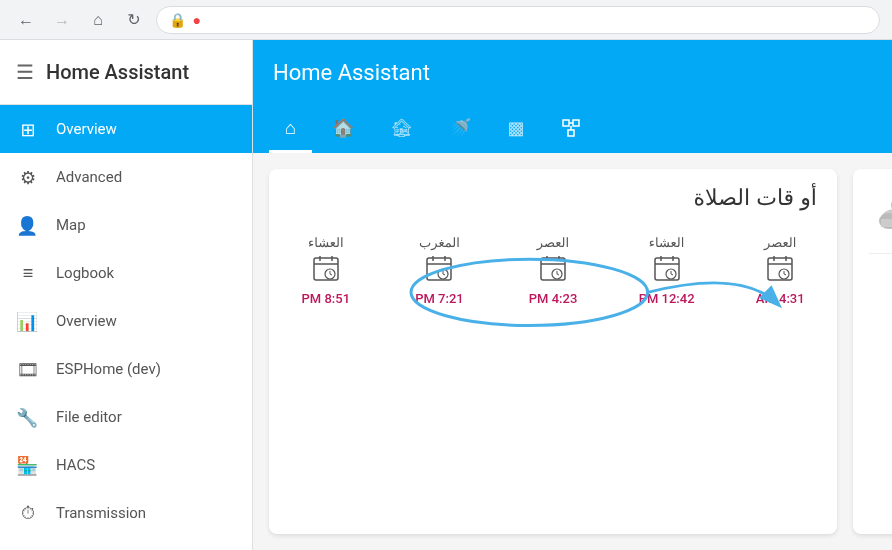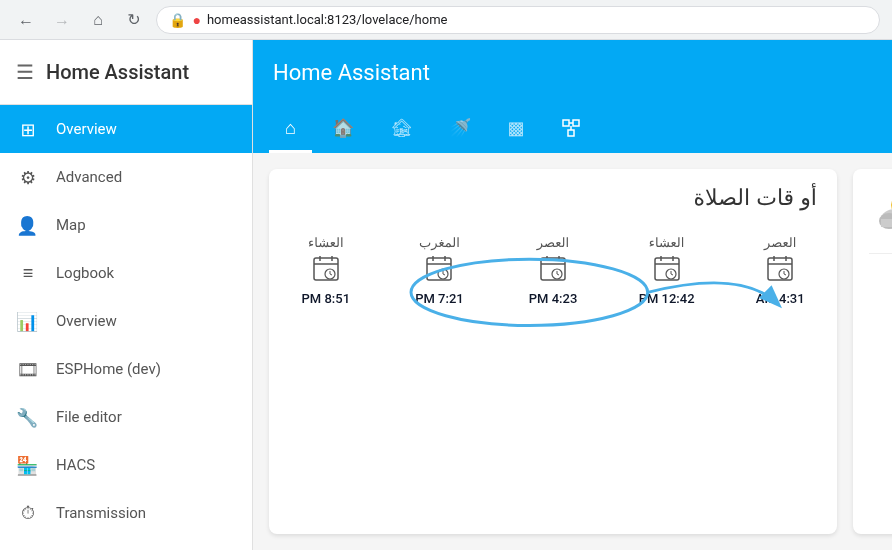--- a/index.html
+++ b/index.html
@@ -197,21 +197,21 @@
       font-size: 13px;
       color: #555;
       direction: rtl;
     }
     .prayer-icon {
       font-size: 22px;
       color: #555;
     }
     .prayer-time-value {
       font-size: 13px;
-      color: #0f172a;
+      color: #be185d;
       font-weight: 500;
     }
 
     
     .weather-card {
       width: 480px;
       flex-shrink: 0;
       padding: 16px;
     }
     .weather-main {
@@ -267,21 +267,20 @@
 <body>
 
 <div class="browser-chrome">
   <button class="nav-btn">←</button>
   <button class="nav-btn disabled">→</button>
   <button class="nav-btn">⌂</button>
   <button class="reload-btn">↻</button>
   <div class="address-bar">
     <span class="lock-icon">🔒</span>
     <span style="font-size:14px; color:#e44;">●</span>
-    <span class="address-text">homeassistant.local:8123/lovelace/home</span>
   </div>
 </div>
 
 <div class="app-layout">
 
   <div class="sidebar">
     <div class="sidebar-header">
       <span class="sidebar-menu-icon">☰</span>
       <span class="sidebar-title">Home Assistant</span>
     </div>

